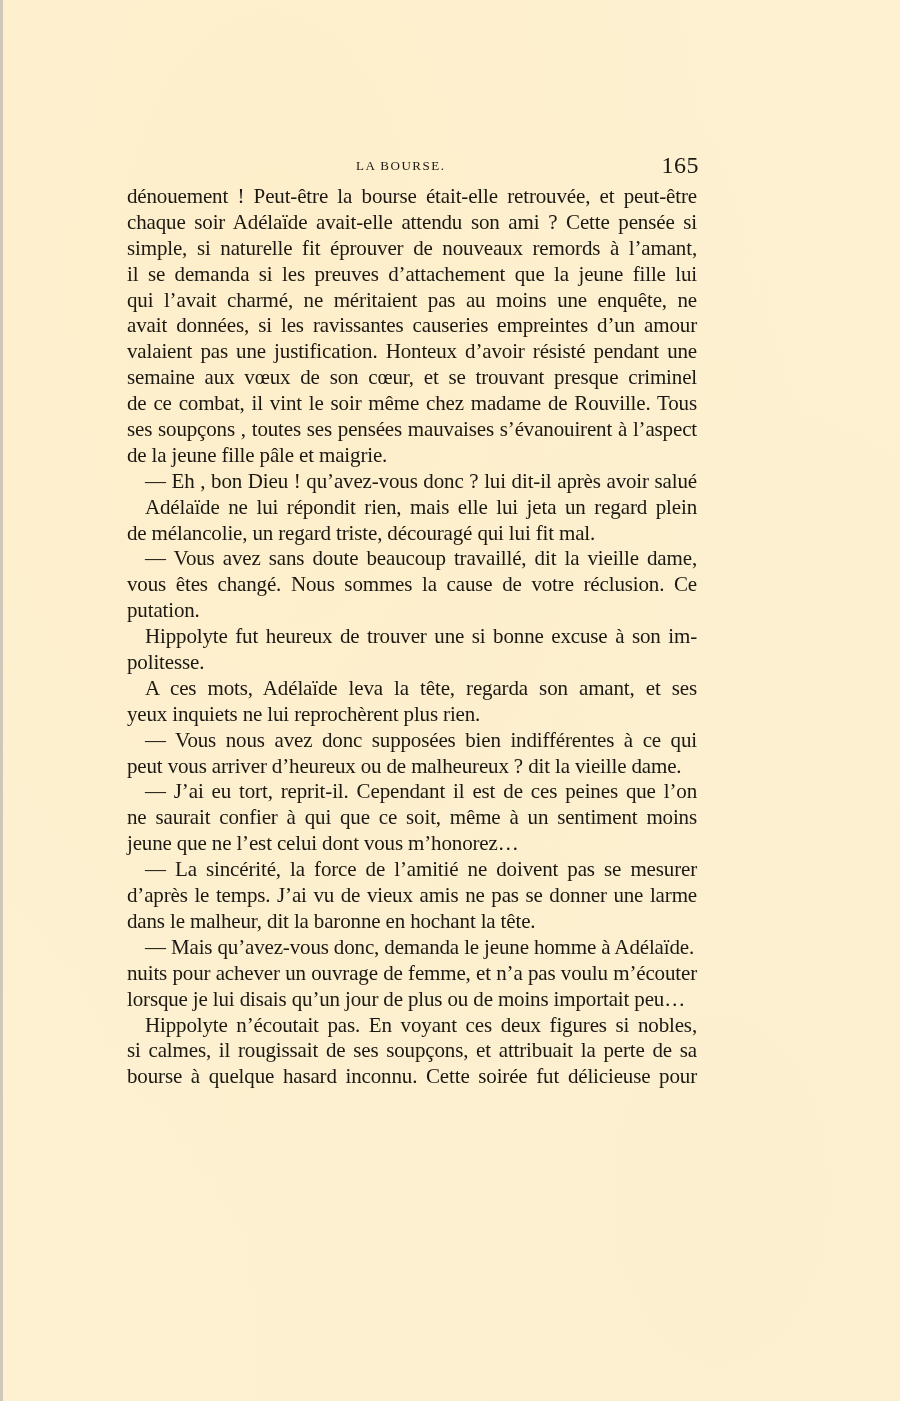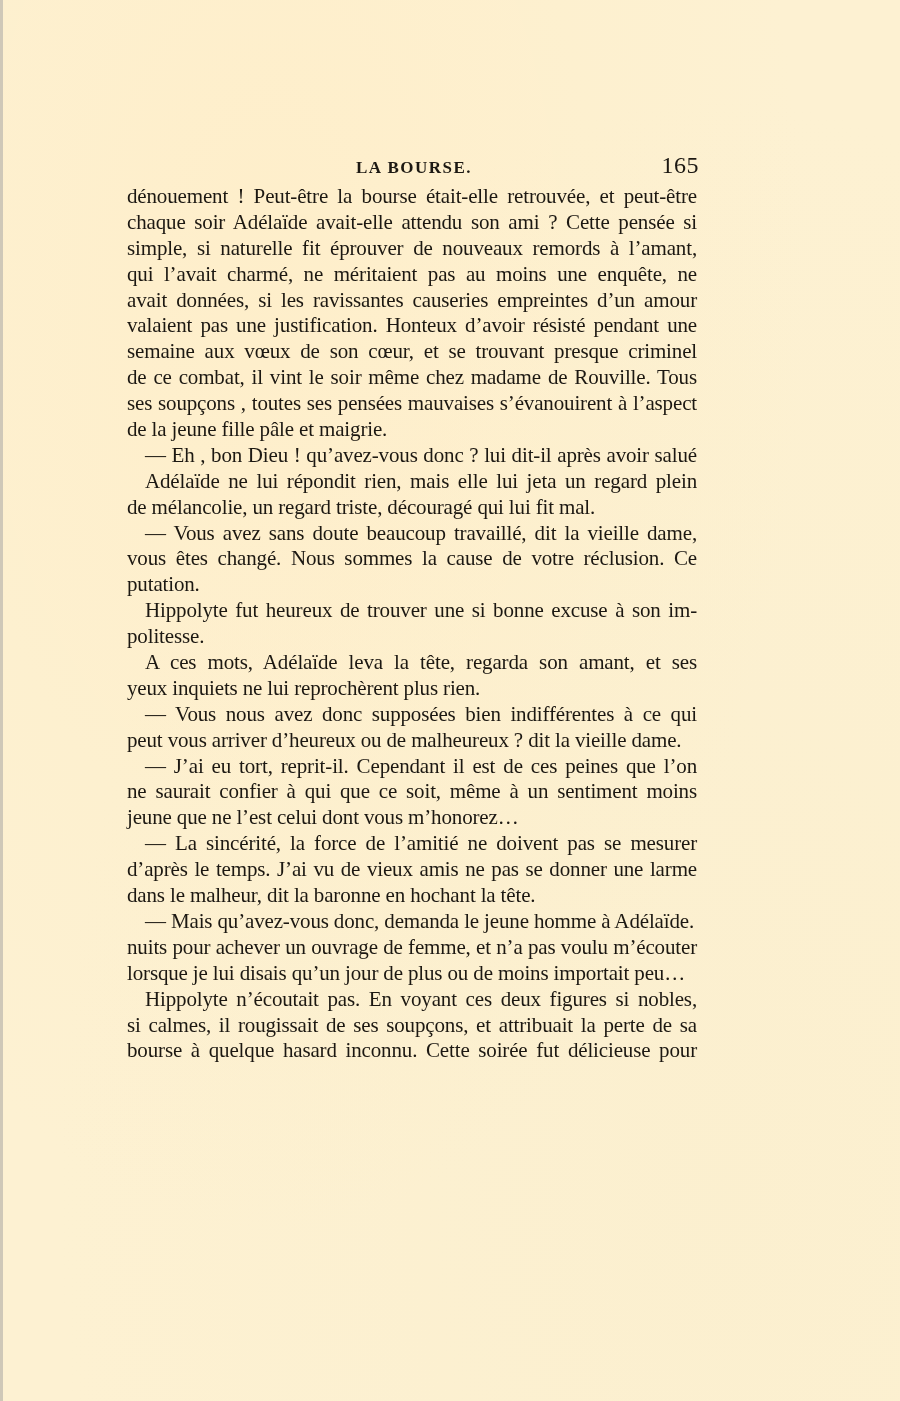--- a/index.html
+++ b/index.html
@@ -33,22 +33,22 @@
       position: absolute;
       top: 152px;
       left: 127px;
       width: 570px;
       height: 30px;
     }
     .head-title {
       position: absolute;
       left: 229px;
       top: 6px;
-      font-weight: bold;
-      font-size: 17px;
+      font-weight: normal;
+      font-size: 13px;
       letter-spacing: 1.5px;
       font-variant: small-caps;
     }
     .head-page {
       position: absolute;
       right: -2px;
       top: 0;
       font-size: 24px;
       letter-spacing: 0.5px;
     }
@@ -83,20 +83,21 @@
 
   <div class="running-head">
     <span class="head-title">LA BOURSE.</span>
     <span class="head-page">165</span>
   </div>
 
   <div class="text-block" id="text-block">
     <span class="line">dénouement ! Peut-être la bourse était-elle retrouvée, et peut-être</span>
     <span class="line">chaque soir Adélaïde avait-elle attendu son ami ? Cette pensée si</span>
     <span class="line">simple, si naturelle fit éprouver de nouveaux remords à l’amant,</span>
+    <span class="line">il se demanda si les preuves d’attachement que la jeune fille lui</span>
     <span class="line">qui l’avait charmé, ne méritaient pas au moins une enquête, ne</span>
     <span class="line">avait données, si les ravissantes causeries empreintes d’un amour</span>
     <span class="line">valaient pas une justification. Honteux d’avoir résisté pendant une</span>
     <span class="line">semaine aux vœux de son cœur, et se trouvant presque criminel</span>
     <span class="line">de ce combat, il vint le soir même chez madame de Rouville. Tous</span>
     <span class="line">ses soupçons , toutes ses pensées mauvaises s’évanouirent à l’aspect</span>
     <span class="line last">de la jeune fille pâle et maigrie.</span>
     <span class="line indent">— Eh , bon Dieu ! qu’avez-vous donc ? lui dit-il après avoir salué</span>
     <span class="line indent">Adélaïde ne lui répondit rien, mais elle lui jeta un regard plein</span>
     <span class="line last">de mélancolie, un regard triste, découragé qui lui fit mal.</span>

